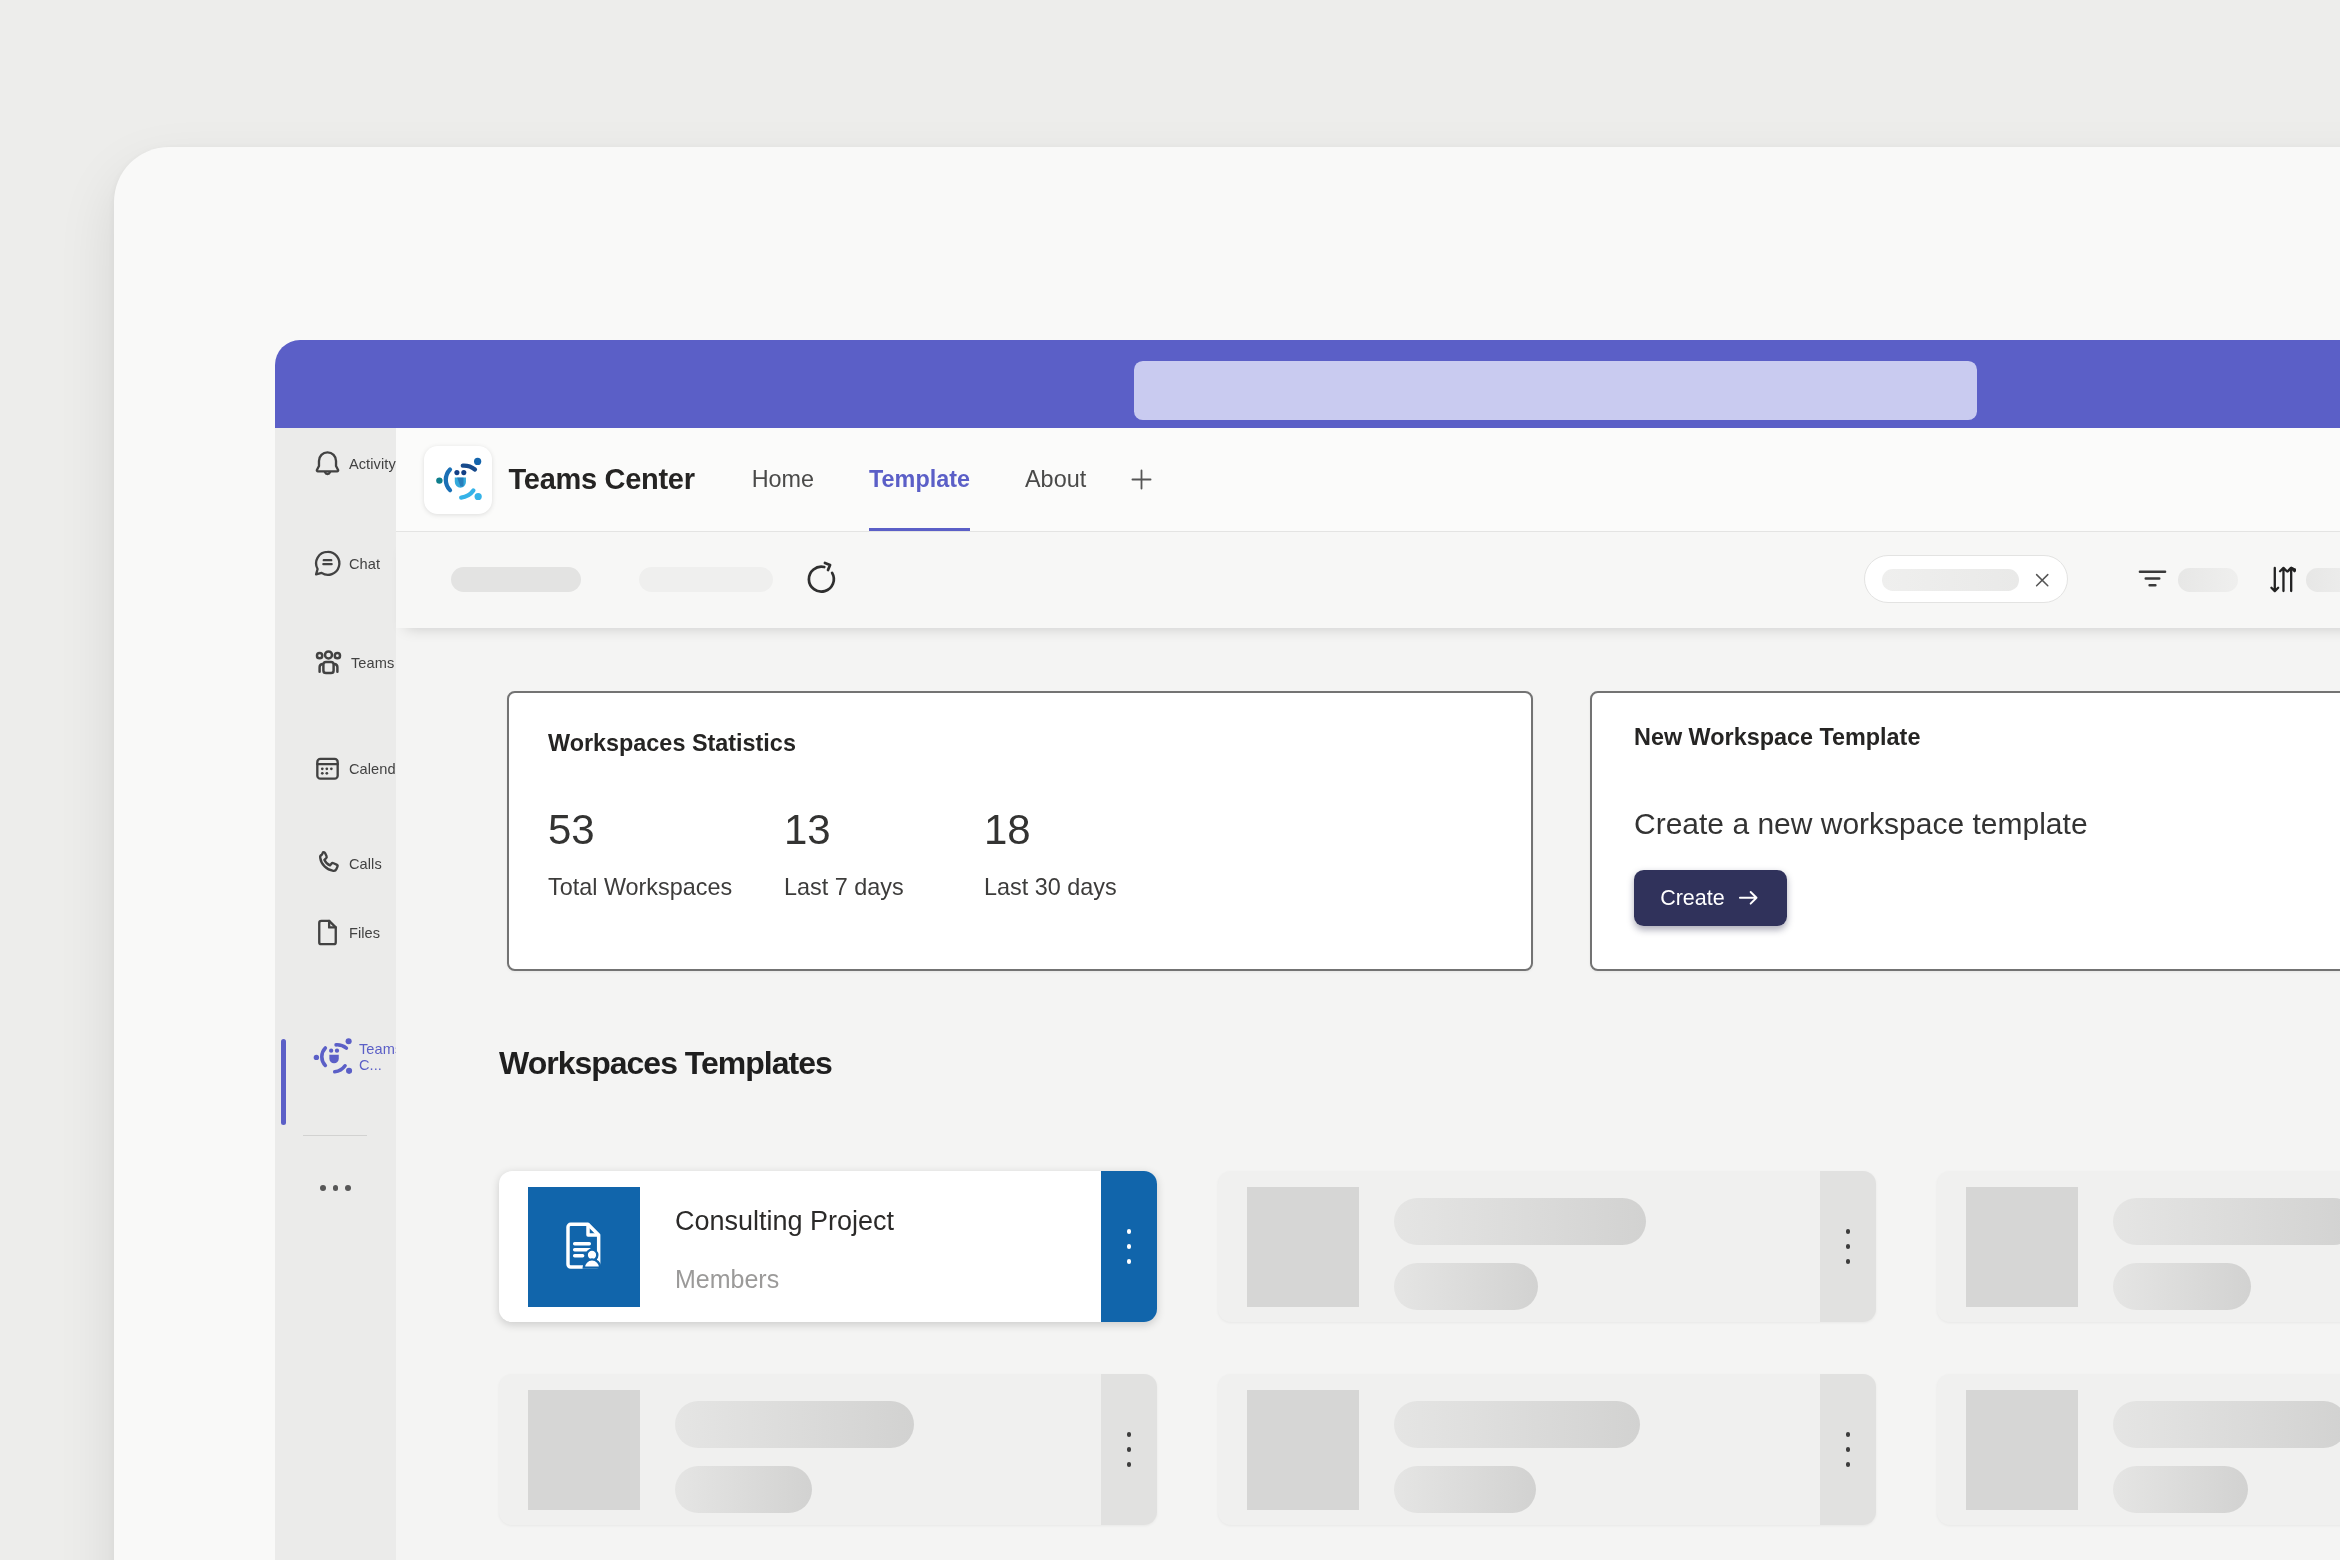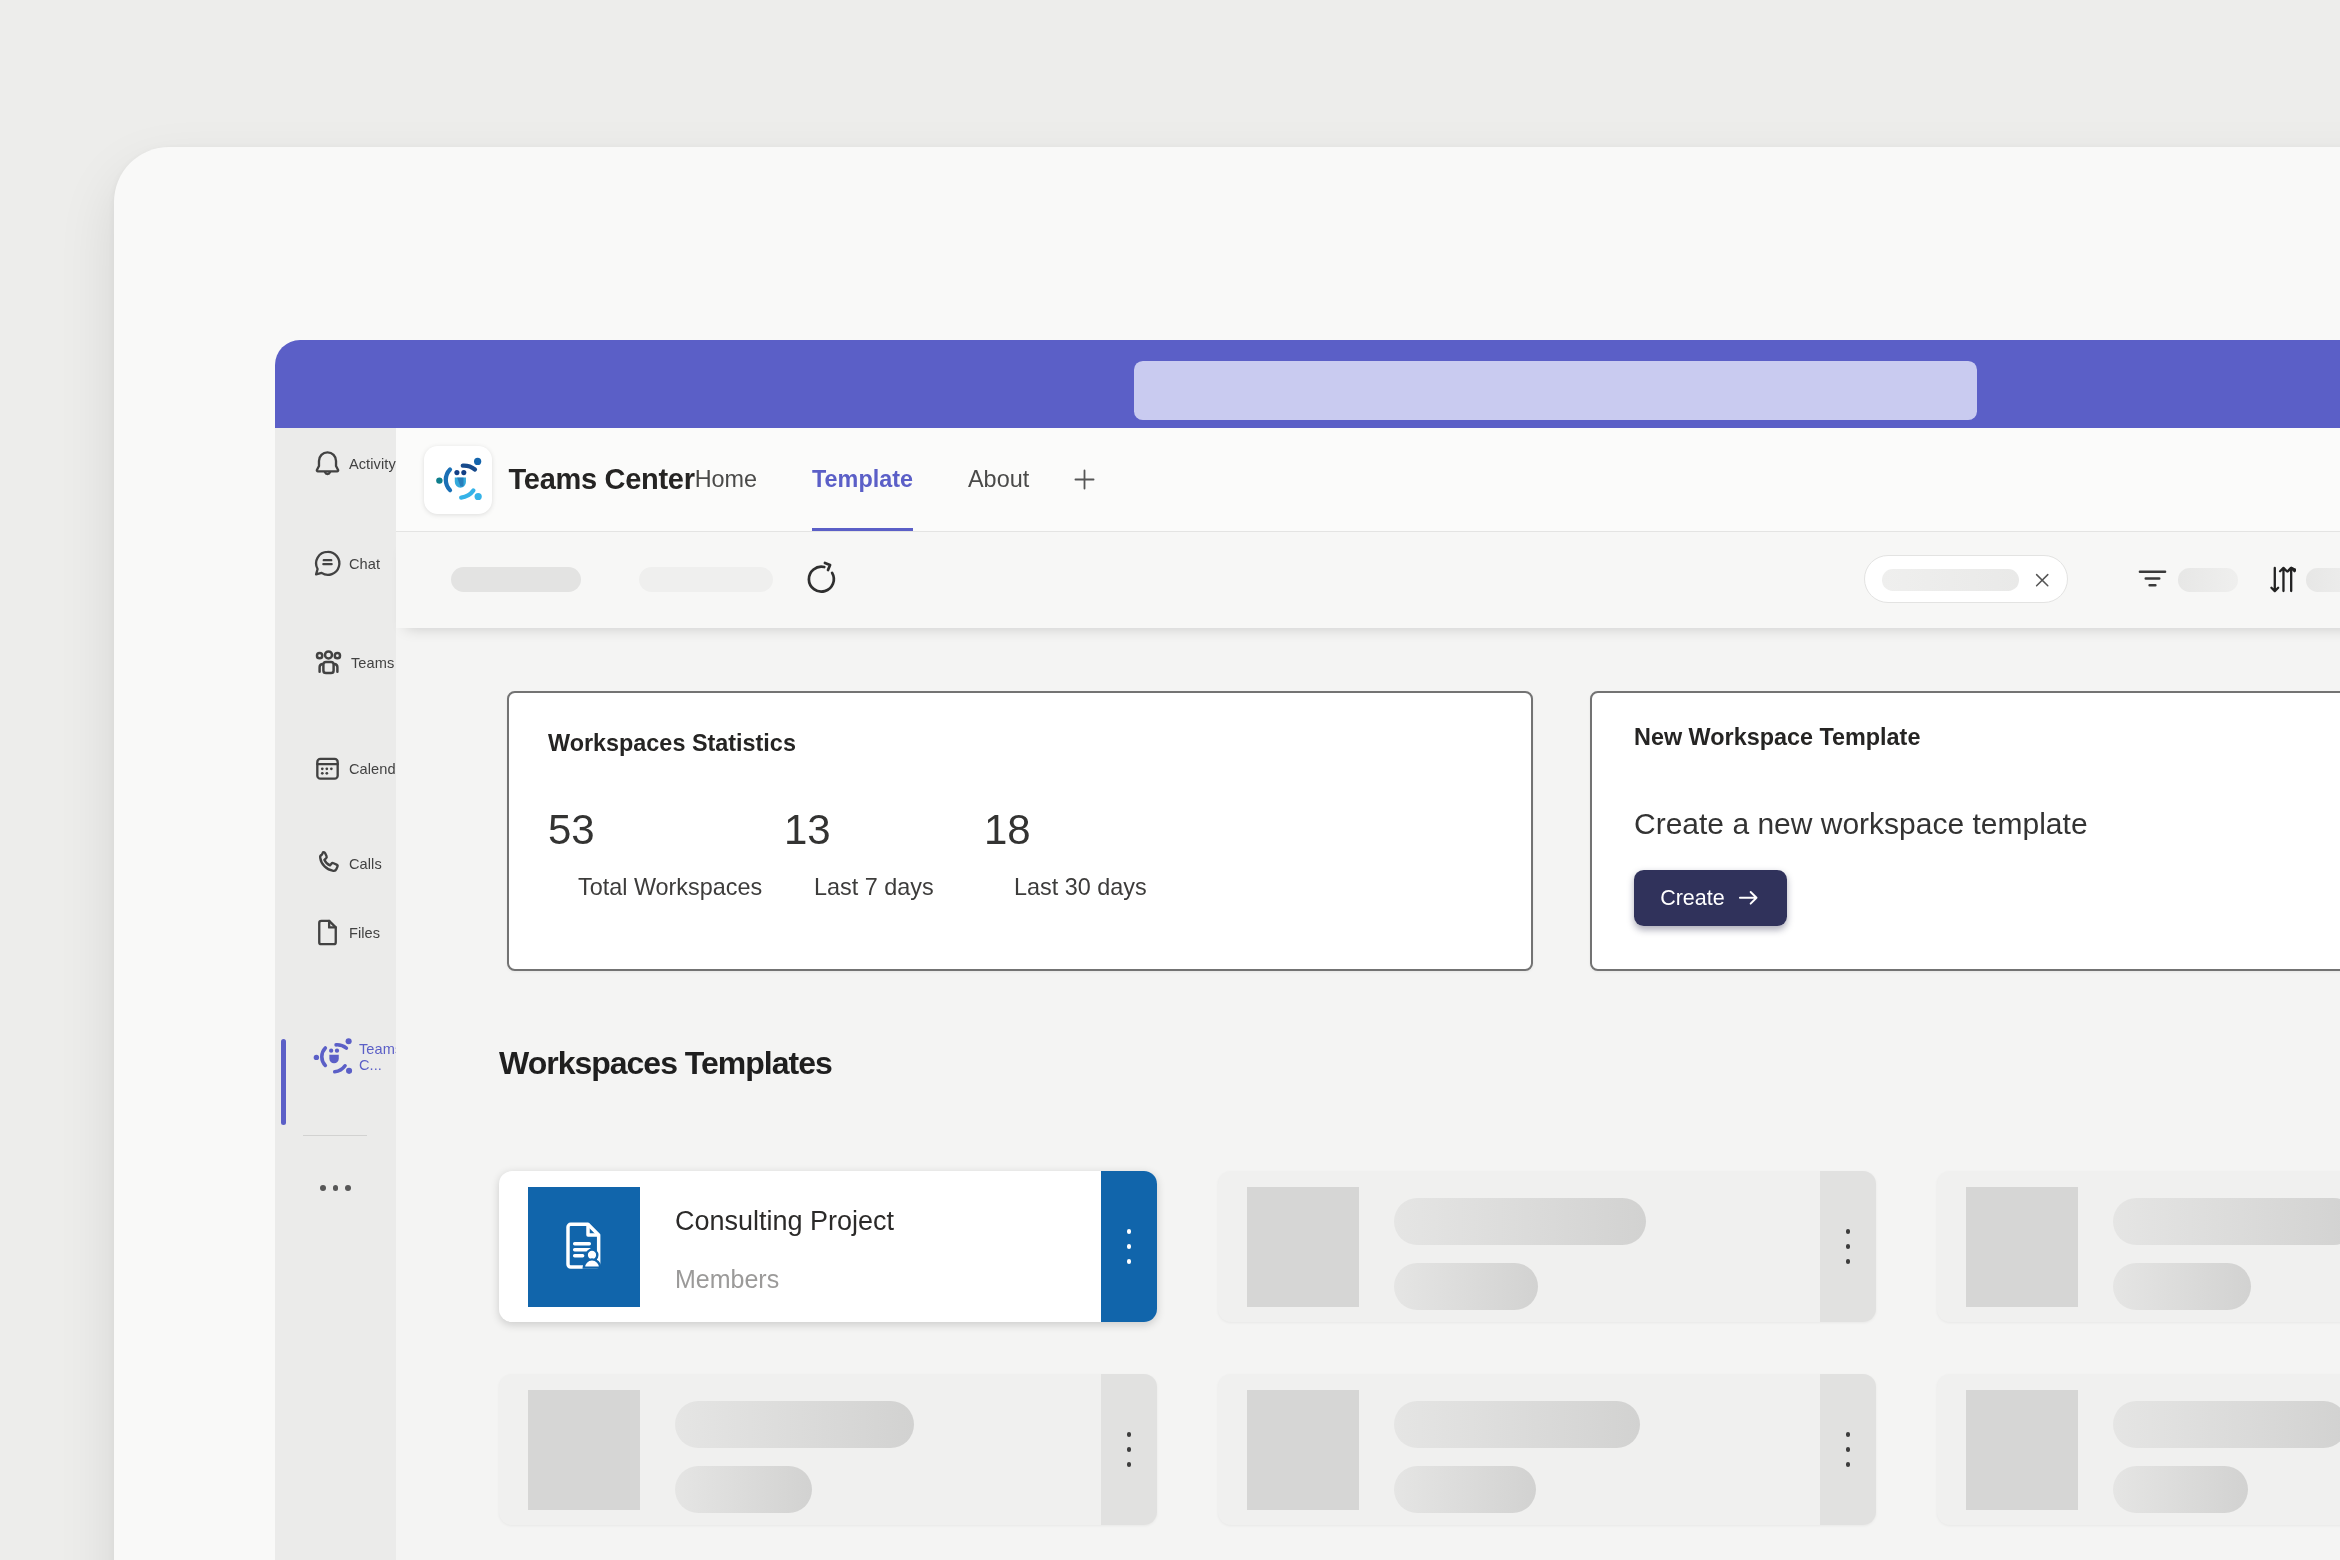--- a/index.html
+++ b/index.html
@@ -36,21 +36,21 @@
   .rail-more i { width:5.9px; height:5.9px; border-radius:50%; background:#575757; }
 
   
   .main { flex:1; display:flex; flex-direction:column; min-width:0; }
 
   .apphead { height:104px; background:#fbfbfa; border-bottom:1px solid #e4e4e3;
              display:flex; align-items:center; padding-left:28px; flex:none; }
   .logo-tile { width:68px; height:68px; border-radius:13.7px; background:#fff; flex:none;
                box-shadow:0 1px 4.9px rgba(0,0,0,.12); display:flex; align-items:center;
                justify-content:center; margin-right:16.6px; }
-  .app-title { font-size:29px; font-weight:700; color:#252423; letter-spacing:-0.3px; }
+  .app-title { font-size:29px; font-weight:700; color:#252423; margin-right:57px; letter-spacing:-0.3px; }
   .tabs { display:flex; align-items:stretch; height:100%; gap:55px; }
   .tab { display:flex; align-items:center; font-size:23.4px; color:#4a4a49;
          border-bottom:3.9px solid transparent; padding-top:3.9px; cursor:pointer; }
   .tab.active { color:#5b5fc7; border-bottom-color:#5b5fc7; font-weight:600; }
   .tab-plus { margin-left:41px; align-self:center; cursor:pointer; display:flex; }
 
   
   .toolbar { height:96px; background:#f7f7f6; position:relative; flex:none; z-index:3;
              box-shadow:0 9.8px 13.7px -9.8px rgba(0,0,0,.18); }
   .ph-pill { position:absolute; border-radius:12.7px; }
@@ -71,21 +71,21 @@
   .content { flex:1; position:relative; background:#f4f4f3; overflow:hidden; }
 
   .card { position:absolute; background:#fff; border:2px solid #737373; border-radius:7.8px;
           box-shadow:0 1px 2.9px rgba(0,0,0,.06); }
   .stats-card { left:111px; top:63px; width:1026px; height:280px; }
   .card-title { position:absolute; left:39px; top:37px; font-size:23.4px; font-weight:700; color:#252423; }
   .stat-row { position:absolute; left:39px; top:113px; display:flex; }
   .stat { display:flex; flex-direction:column; }
   .stat-0 { width:236px; } .stat-1 { width:200px; }
   .stat-value { font-size:42px; color:#333332; }
-  .stat-label { font-size:23.4px; color:#3d3c3b; margin-top:19.5px;margin-left:30px; }
+  .stat-label { font-size:23.4px; color:#3d3c3b; margin-top:19.5px; }
 
   .new-card { left:1194px; top:63px; right:-5.9px; height:280px; }
   .new-title { position:absolute; left:42px; top:31px; font-size:23.4px; font-weight:700; color:#252423; }
   .new-desc  { position:absolute; left:42px; top:114px; font-size:30px; color:#333; }
   .create-btn { position:absolute; left:42px; top:177px; width:153px; height:56px;
                 border:none; border-radius:9.8px; background:#30325b; color:#fff; font-size:21.5px;
                 font-family:inherit; display:flex; align-items:center; justify-content:center;
                 gap:12.7px; cursor:pointer; box-shadow:0 3.9px 7.8px rgba(25,27,60,.35); }
 
   .section-heading { position:absolute; left:103px; top:417px; font-size:32px; font-weight:800;

